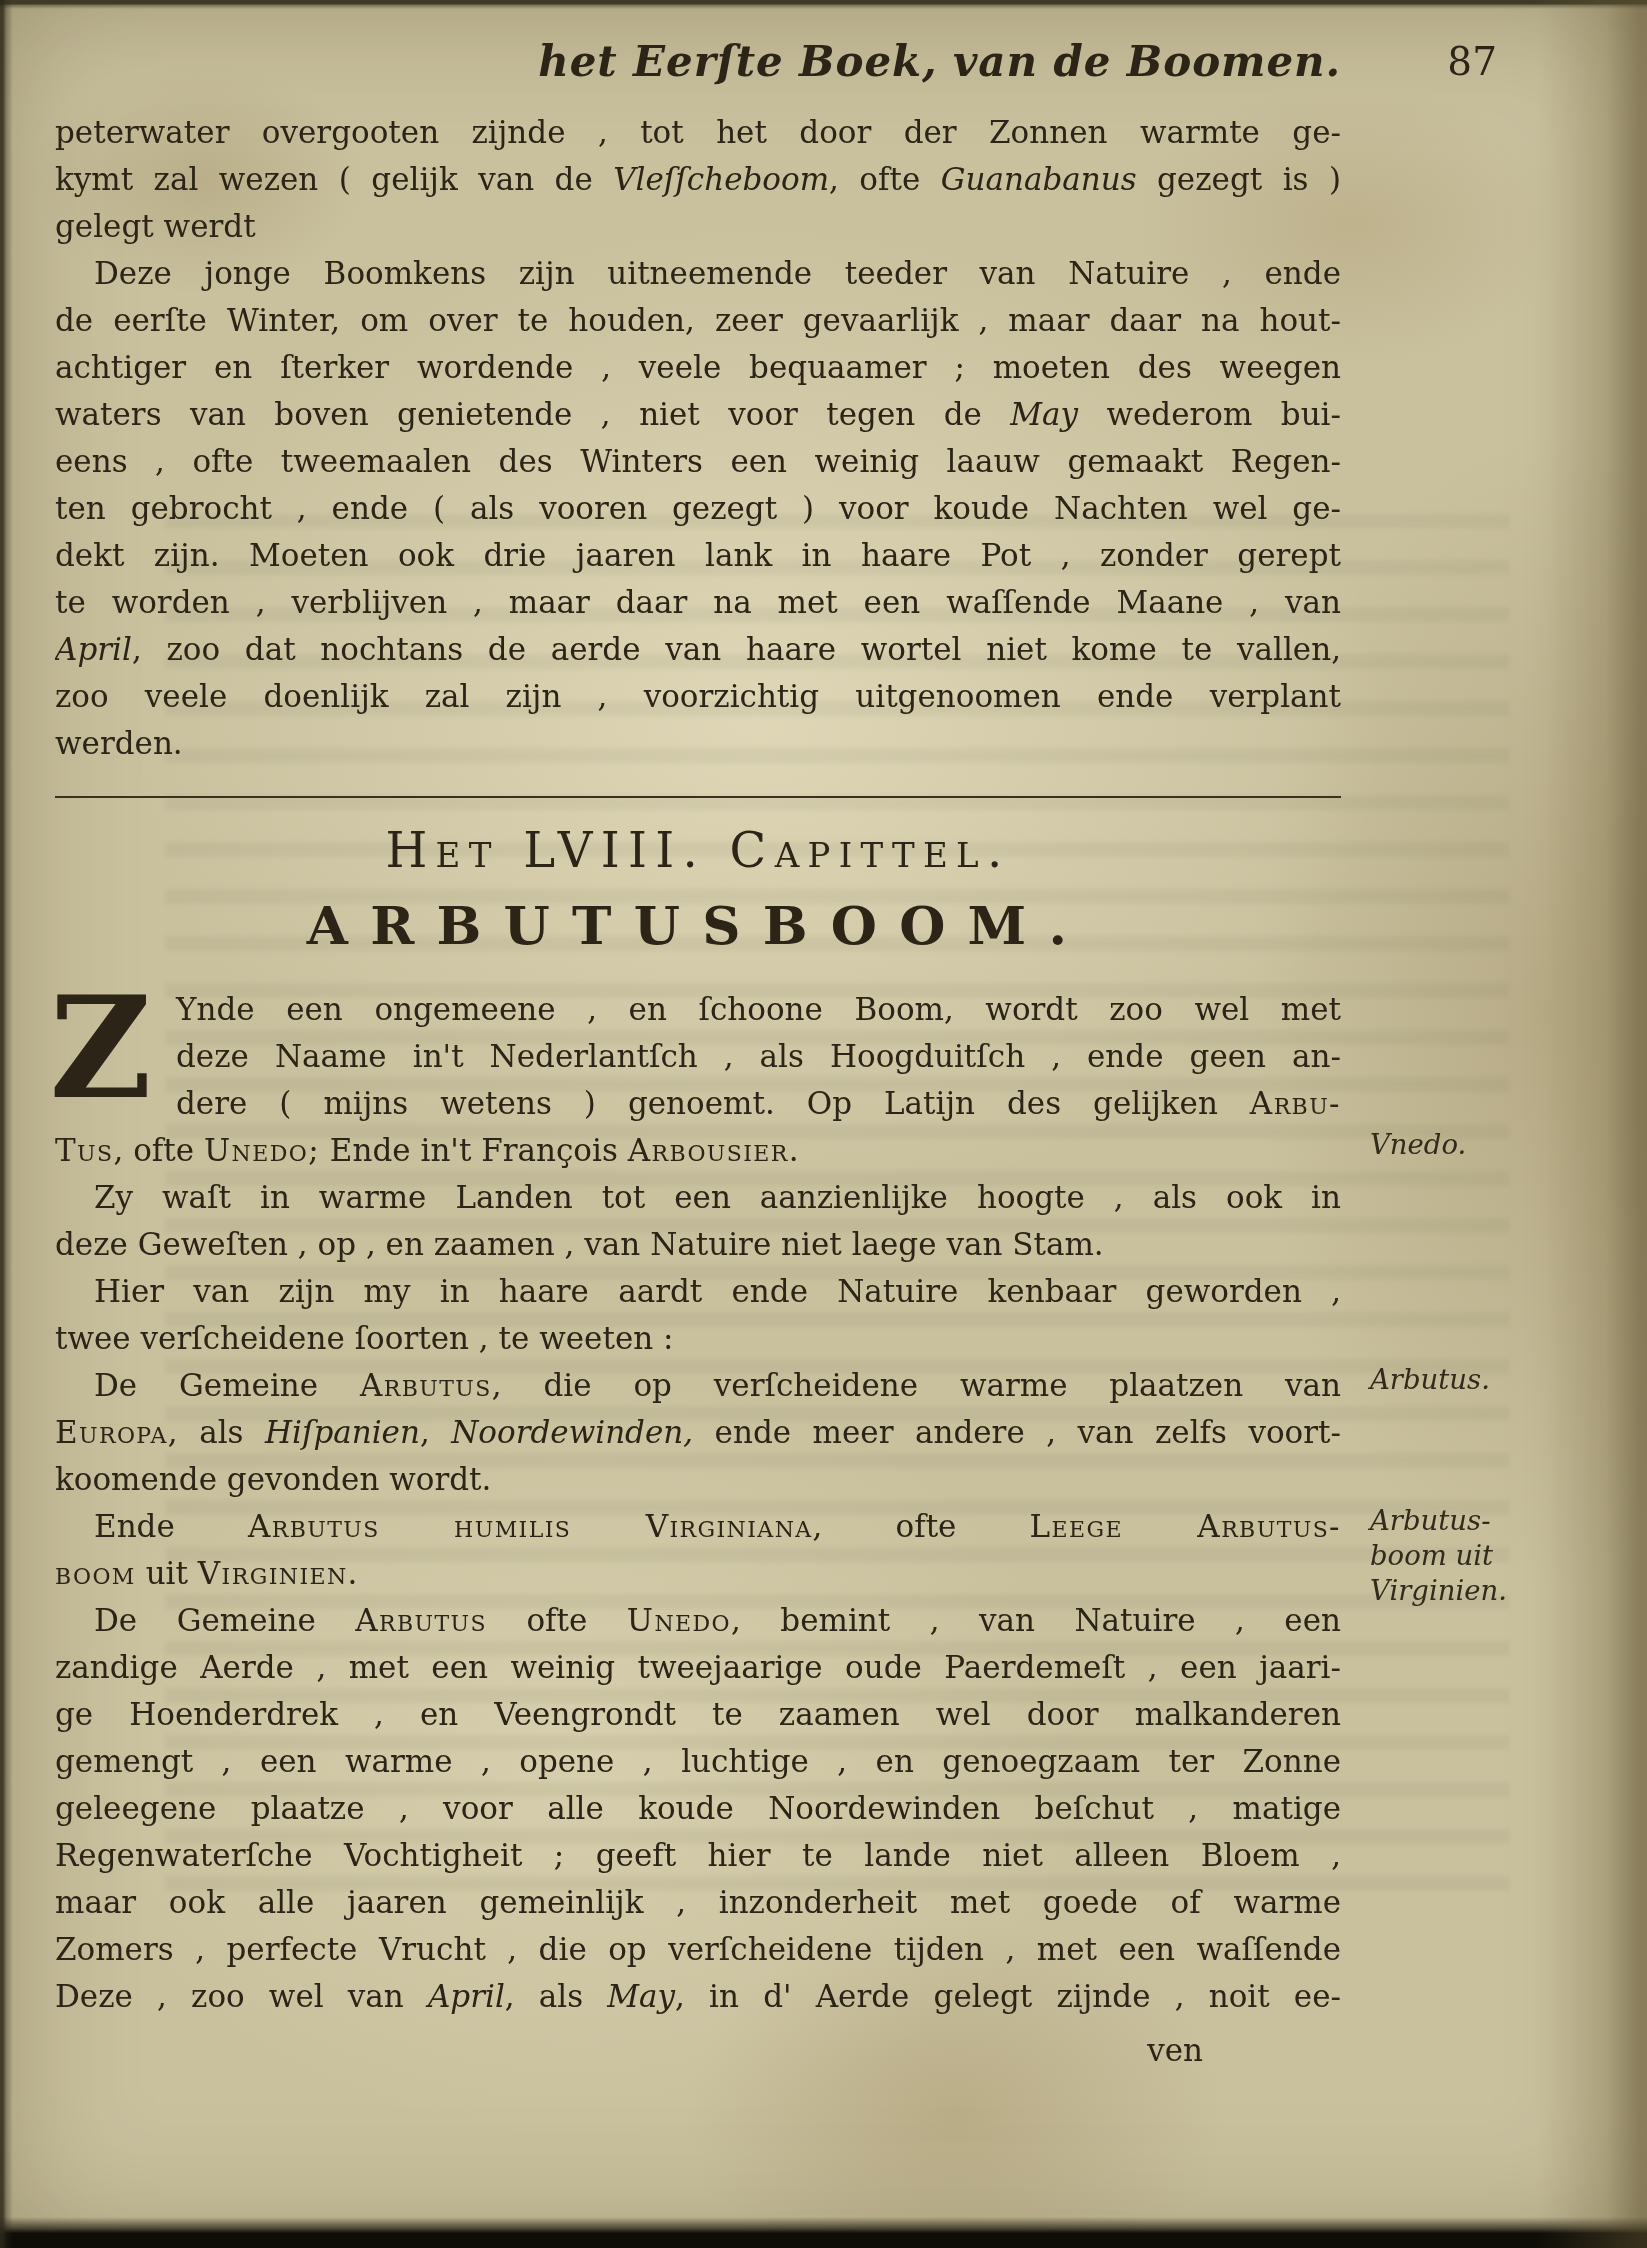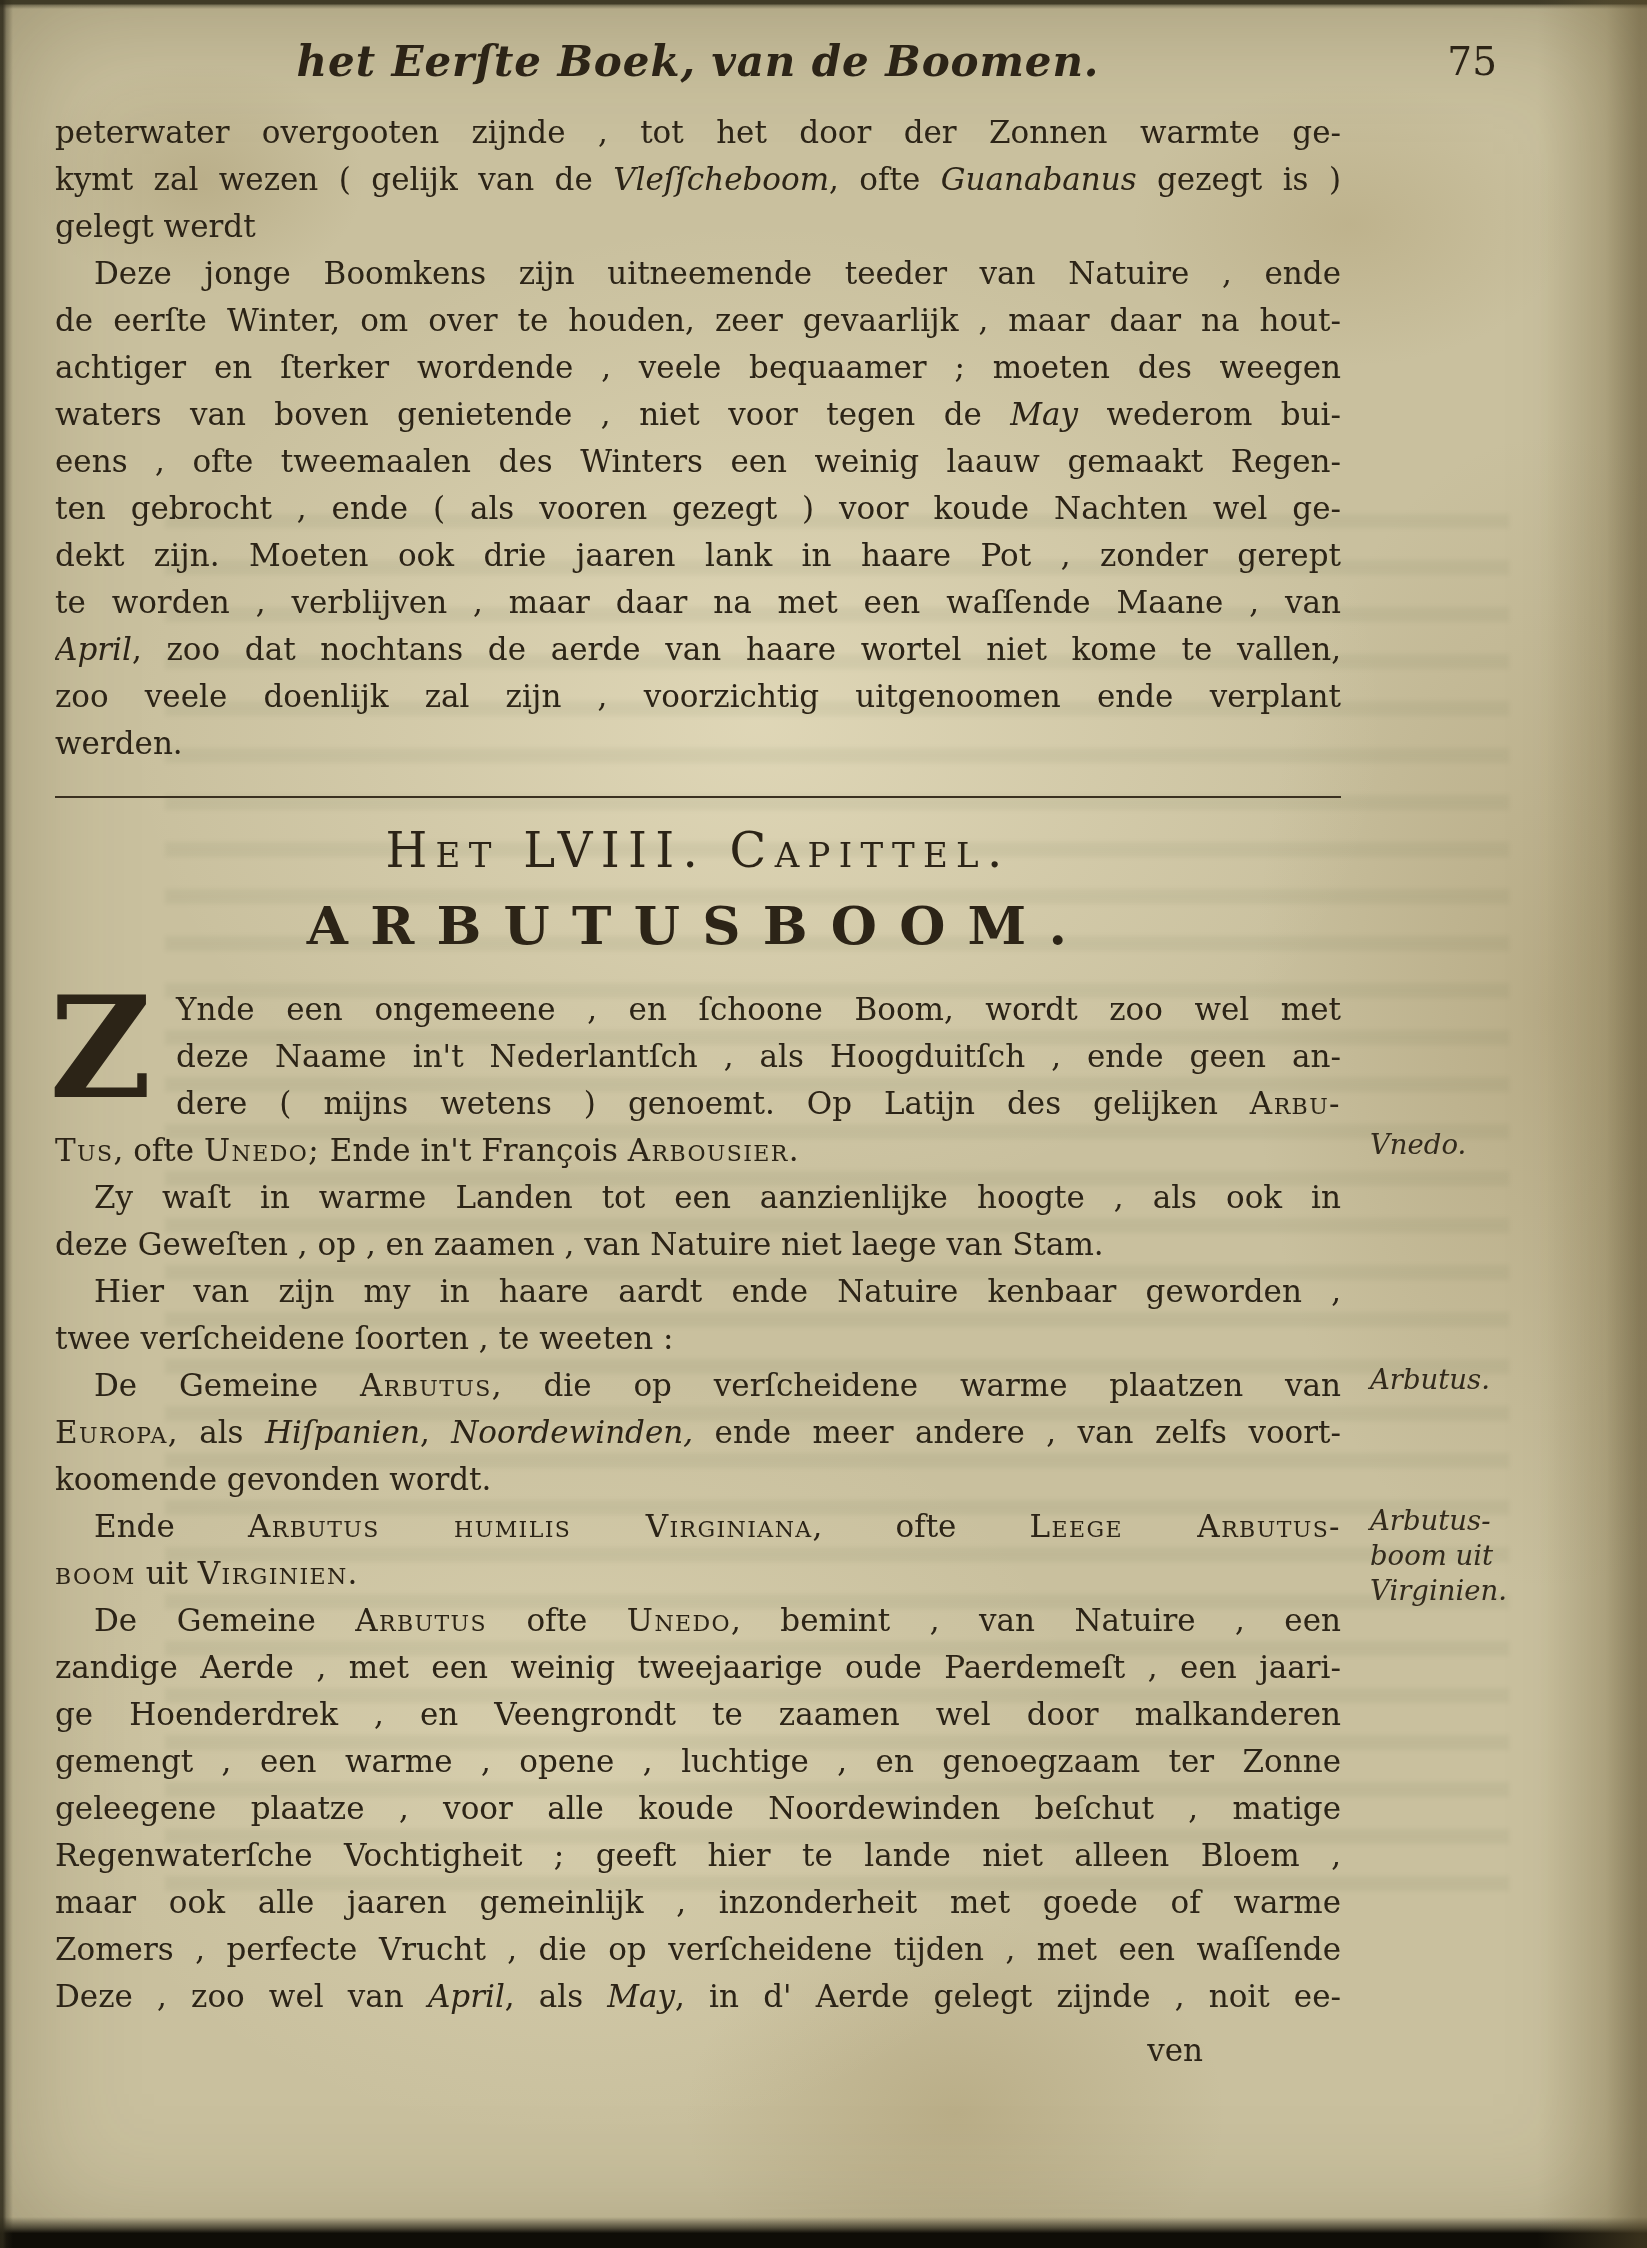--- a/index.html
+++ b/index.html
@@ -27,21 +27,21 @@
     background:linear-gradient(0deg,#0f0d07 0 14.7px,rgba(25,22,12,0.65) 20px,rgba(25,22,12,0) 100%);}
   .edge-left{position:absolute;top:0;bottom:0;left:0;width:13px;
     background:linear-gradient(90deg,rgba(45,41,26,0.85) 0 2.8px,rgba(45,41,26,0.35) 6.4px,rgba(45,41,26,0) 100%);}
   .edge-right{position:absolute;top:0;bottom:0;right:0;width:110px;
     background:linear-gradient(270deg,rgba(96,82,48,0.50) 0 7.3px,rgba(120,104,62,0.25) 41px,rgba(120,104,62,0) 100%);}
   .bleed{position:absolute;top:514px;left:165px;right:138px;height:1377px;opacity:0.07;
     background:repeating-linear-gradient(0deg, rgba(70,84,48,0.9) 0 14.7px, rgba(70,84,48,0) 14.7px 47px);
     filter:blur(2.8px);pointer-events:none;}
   
   .header-row{position:relative;margin:37px 0 0 55px;width:1286px;height:59px;}
-  .running-head{text-align:center;font-style:italic;font-weight:700;font-size:42px;letter-spacing:0.9px;}
+  .running-head{text-align:right;font-style:italic;font-weight:700;font-size:42px;letter-spacing:0.9px;}
   .page-number{position:absolute;top:1.8px;right:-156px;font-size:39px;}
   
   .text-column{position:relative;margin:13px 0 0 55px;width:1286px;font-size:31px;line-height:47px;}
   .para{position:relative;}
   .line{height:47px;overflow:hidden;text-align:justify;text-align-last:justify;white-space:nowrap0;}
   .line.noj{text-align:center;text-align-last:left;}
   .line.indent{padding-left:39px;}
   .line.drop-pad{padding-left:121px;}
   .dropcap{position:absolute;left:-5.5px;top:-7.3px;font-size:140px;line-height:140px;font-weight:700;}
   .i{font-style:italic;}
@@ -54,21 +54,21 @@
 </style>
 </head>
 <body>
 
 <div class="page">
 
   <div class="bleed"></div>
 
   <div class="header-row">
     <div class="running-head">het Eerſte Boek, van de Boomen.</div>
-    <div class="page-number">75</div>
+    <div class="page-number">87</div>
   </div>
 
   <div class="text-column">
       <div class="para">
         <div class="line"><span>peterwater overgooten zijnde , tot het door der Zonnen warmte ge-</span></div>
         <div class="line"><span>kymt zal wezen ( gelijk van de </span><span class="i">Vleſſcheboom</span><span>, ofte </span><span class="i">Guanabanus</span><span> gezegt is )</span></div>
         <div class="line noj"><span>gelegt werdt</span></div>
       </div>
       <div class="para">
         <div class="line indent"><span>Deze jonge Boomkens zijn uitneemende teeder van Natuire , ende</span></div>

